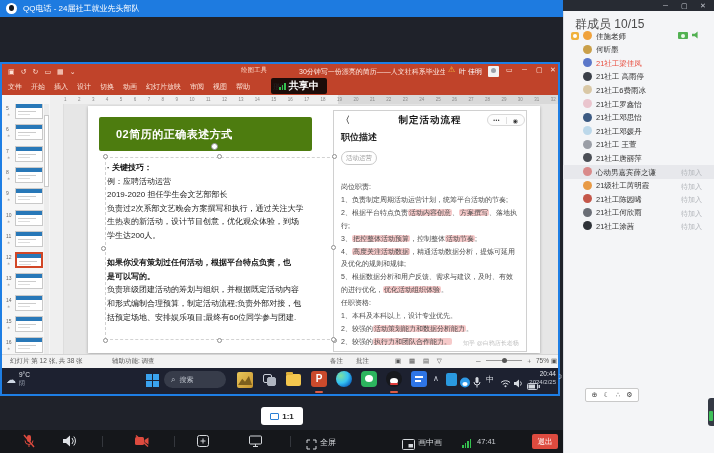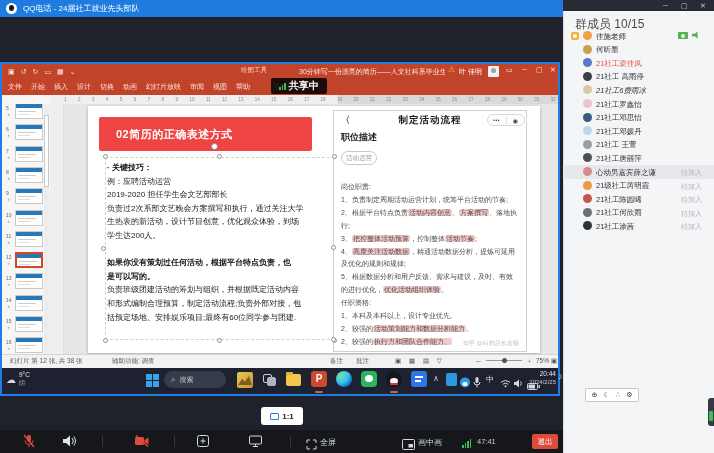--- a/index.html
+++ b/index.html
@@ -59,21 +59,21 @@
   .thumb .l2{position:absolute;left:2px;top:10px;width:12px;height:1px;background:#ddd;}
   #thumb-scroll{left:44px;top:104px;width:5px;height:250px;background:#ececec;}
   #thumb-scroll i{position:absolute;left:0;top:11px;width:5px;height:72px;background:#fff;border:1px solid #c9c9c9;box-sizing:border-box;}
 
   
   #vruler{left:50px;top:104px;width:14px;height:250px;background:#efefef;border-right:1px solid #ddd;box-sizing:border-box;}
   #canvas{left:64px;top:104px;width:494px;height:250px;background:#e6e6e6;}
   #slide{left:88px;top:106px;width:452px;height:247px;background:#fff;box-shadow:0 1px 3px rgba(0,0,0,.28);}
 
   
-  #slide-head{left:99px;top:117px;width:213px;height:34px;background:#ef4444;border-radius:2px;
+  #slide-head{left:99px;top:117px;width:213px;height:34px;background:#4d7c0f;border-radius:2px;
               display:flex;align-items:center;z-index:2;}
   #slide-head b{margin-left:17px;font-size:11px;color:#fff;letter-spacing:.5px;}
   #txbox{left:105px;top:157px;width:230px;height:183px;border:1px dashed #d2d2d2;box-sizing:border-box;}
   .hndl{position:absolute;width:5px;height:5px;border-radius:50%;background:#fff;border:1px solid #8f8f8f;box-sizing:border-box;z-index:3;}
   #rot-hndl{left:211px;top:143px;width:7px;height:7px;border-radius:50%;background:#fff;border:1px solid #8f8f8f;box-sizing:border-box;z-index:3;}
   #slide-body{left:107px;top:161px;width:228px;z-index:2;}
   #slide-body div{font-size:8px;line-height:13.6px;color:#222;white-space:nowrap;overflow:hidden;}
   #slide-body div.b{font-weight:bold;color:#111;}
 
   
@@ -590,21 +590,21 @@
         <span class="m-name">何昕墨</span>
       </div>
       <div class="mrow" style="top: 27.2px;">
         <div class="m-avatar" style="background: rgb(91, 119, 201);"></div>
         <span class="m-name red">21社工梁佳凤</span>
       </div>
       <div class="mrow" style="top: 40.8px;">
         <div class="m-avatar" style="background: rgb(58, 63, 72);"></div>
         <span class="m-name">21社工 高雨停</span>
       </div>
-      <div class="mrow" style="top: 54.4px; font-style: italic;">
+      <div class="mrow" style="top: 54.4px;">
         <div class="m-avatar" style="background: rgb(217, 200, 166);"></div>
         <span class="m-name">21社工6费雨冰</span>
       </div>
       <div class="mrow" style="top: 68px;">
         <div class="m-avatar" style="background: rgb(234, 197, 206);"></div>
         <span class="m-name">21社工罗鑫怡</span>
       </div>
       <div class="mrow" style="top: 81.6px;">
         <div class="m-avatar" style="background: rgb(60, 90, 130);"></div>
         <span class="m-name">21社工邓思怡</span>

